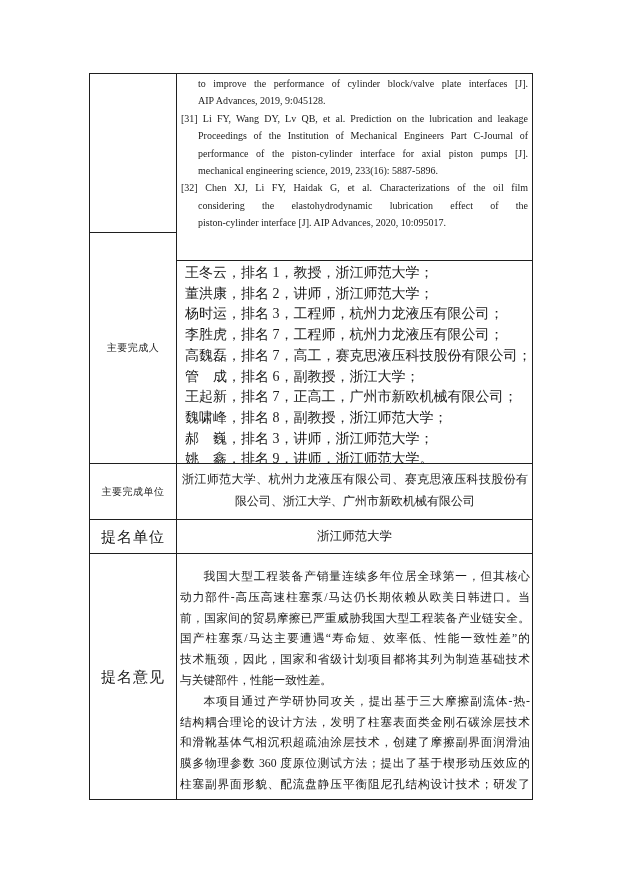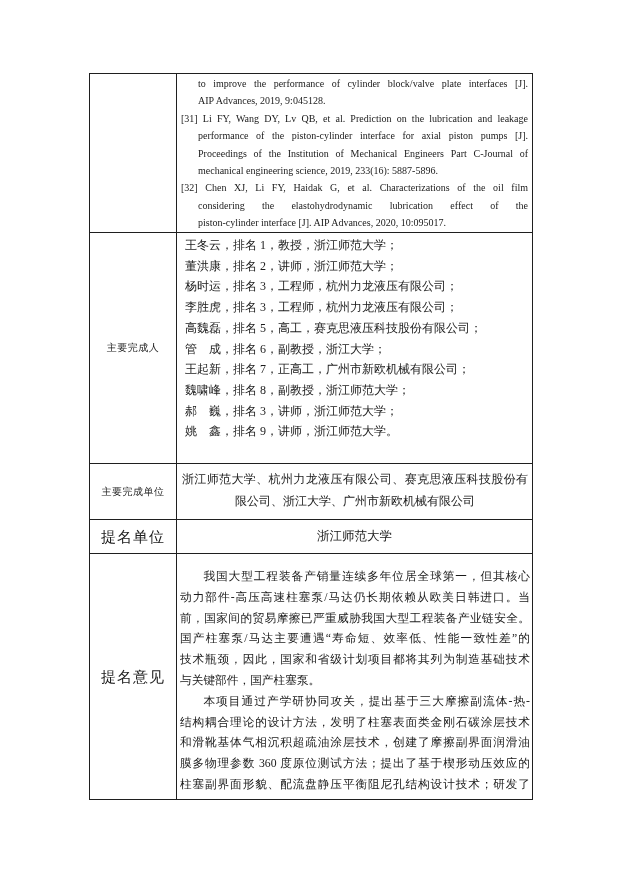--- a/index.html
+++ b/index.html
@@ -35,21 +35,21 @@
   .ln.j { text-align:justify; text-align-last:justify; }
   .ln.p { padding-left:17px; }
   .ln.i { text-indent:2em; }
 
   .refs {
     padding:1px 4px 0 4px;
     font-size:10px; line-height:17.4px;
   }
   .people {
     padding:2px 5px 0 8px;
-    font-size:12px; line-height:20.7px;
+    font-size:14px; line-height:20.7px;margin-top:28px;
   }
   .units {
     padding:4px 4px 0 5px;
     font-size:12px; line-height:22px;
     text-align:center;
   }
   .nominator {
     font-size:12.5px; line-height:33px;
     text-align:center;
   }
@@ -62,37 +62,37 @@
 <body>
 
 <div class="page">
   <div class="award-table">
 
     <div class="cell label"></div>
     <div class="cell refs">
         <div class="ln j p">to improve the performance of cylinder block/valve plate interfaces [J].</div>
         <div class="ln p">AIP Advances, 2019, 9:045128.</div>
         <div class="ln j">[31] Li FY, Wang DY, Lv QB, et al. Prediction on the lubrication and leakage</div>
+        <div class="ln j p">Proceedings of the Institution of Mechanical Engineers Part C-Journal of</div>
         <div class="ln j p">performance of the piston-cylinder interface for axial piston pumps [J].</div>
-        <div class="ln j p">Proceedings of the Institution of Mechanical Engineers Part C-Journal of</div>
         <div class="ln p">mechanical engineering science, 2019, 233(16): 5887-5896.</div>
         <div class="ln j">[32] Chen XJ, Li FY, Haidak G, et al. Characterizations of the oil film</div>
         <div class="ln j p">considering the elastohydrodynamic lubrication effect of the</div>
         <div class="ln p">piston-cylinder interface [J]. AIP Advances, 2020, 10:095017.</div>
       </div>
 
     <div class="cell label rowline">
       <span>主要完成人</span>
     </div>
     <div class="cell people rowline">
         <div class="ln">王冬云，排名 1，教授，浙江师范大学；</div>
         <div class="ln">董洪康，排名 2，讲师，浙江师范大学；</div>
         <div class="ln">杨时运，排名 3，工程师，杭州力龙液压有限公司；</div>
-        <div class="ln">李胜虎，排名 3，工程师，杭州力龙液压有限公司；</div>
-        <div class="ln">高魏磊，排名 5，高工，赛克思液压科技股份有限公司；</div>
+        <div class="ln">李胜虎，排名 7，工程师，杭州力龙液压有限公司；</div>
+        <div class="ln">高魏磊，排名 7，高工，赛克思液压科技股份有限公司；</div>
         <div class="ln">管　成，排名 6，副教授，浙江大学；</div>
         <div class="ln">王起新，排名 7，正高工，广州市新欧机械有限公司；</div>
         <div class="ln">魏啸峰，排名 8，副教授，浙江师范大学；</div>
         <div class="ln">郝　巍，排名 3，讲师，浙江师范大学；</div>
         <div class="ln">姚　鑫，排名 9，讲师，浙江师范大学。</div>
       </div>
 
     <div class="cell label rowline">
       <span>主要完成单位</span>
     </div>
@@ -108,21 +108,21 @@
 
     <div class="cell label bold rowline">
       <span>提名意见</span>
     </div>
     <div class="cell opinion rowline">
         <div class="ln j i">我国大型工程装备产销量连续多年位居全球第一，但其核心</div>
         <div class="ln j">动力部件-高压高速柱塞泵/马达仍长期依赖从欧美日韩进口。当</div>
         <div class="ln j">前，国家间的贸易摩擦已严重威胁我国大型工程装备产业链安全。</div>
         <div class="ln j">国产柱塞泵/马达主要遭遇“寿命短、效率低、性能一致性差”的</div>
         <div class="ln j">技术瓶颈，因此，国家和省级计划项目都将其列为制造基础技术</div>
-        <div class="ln">与关键部件，国产柱塞泵。</div>
+        <div class="ln">与关键部件，性能一致性差。</div>
         <div class="ln j i">本项目通过产学研协同攻关，提出基于三大摩擦副流体-热-</div>
         <div class="ln j">结构耦合理论的设计方法，发明了柱塞表面类金刚石碳涂层技术</div>
         <div class="ln j">和滑靴基体气相沉积超疏油涂层技术，创建了摩擦副界面润滑油</div>
         <div class="ln j">膜多物理参数 360 度原位测试方法；提出了基于楔形动压效应的</div>
         <div class="ln j">柱塞副界面形貌、配流盘静压平衡阻尼孔结构设计技术；研发了</div>
       </div>
 
   </div>
 </div>
 

